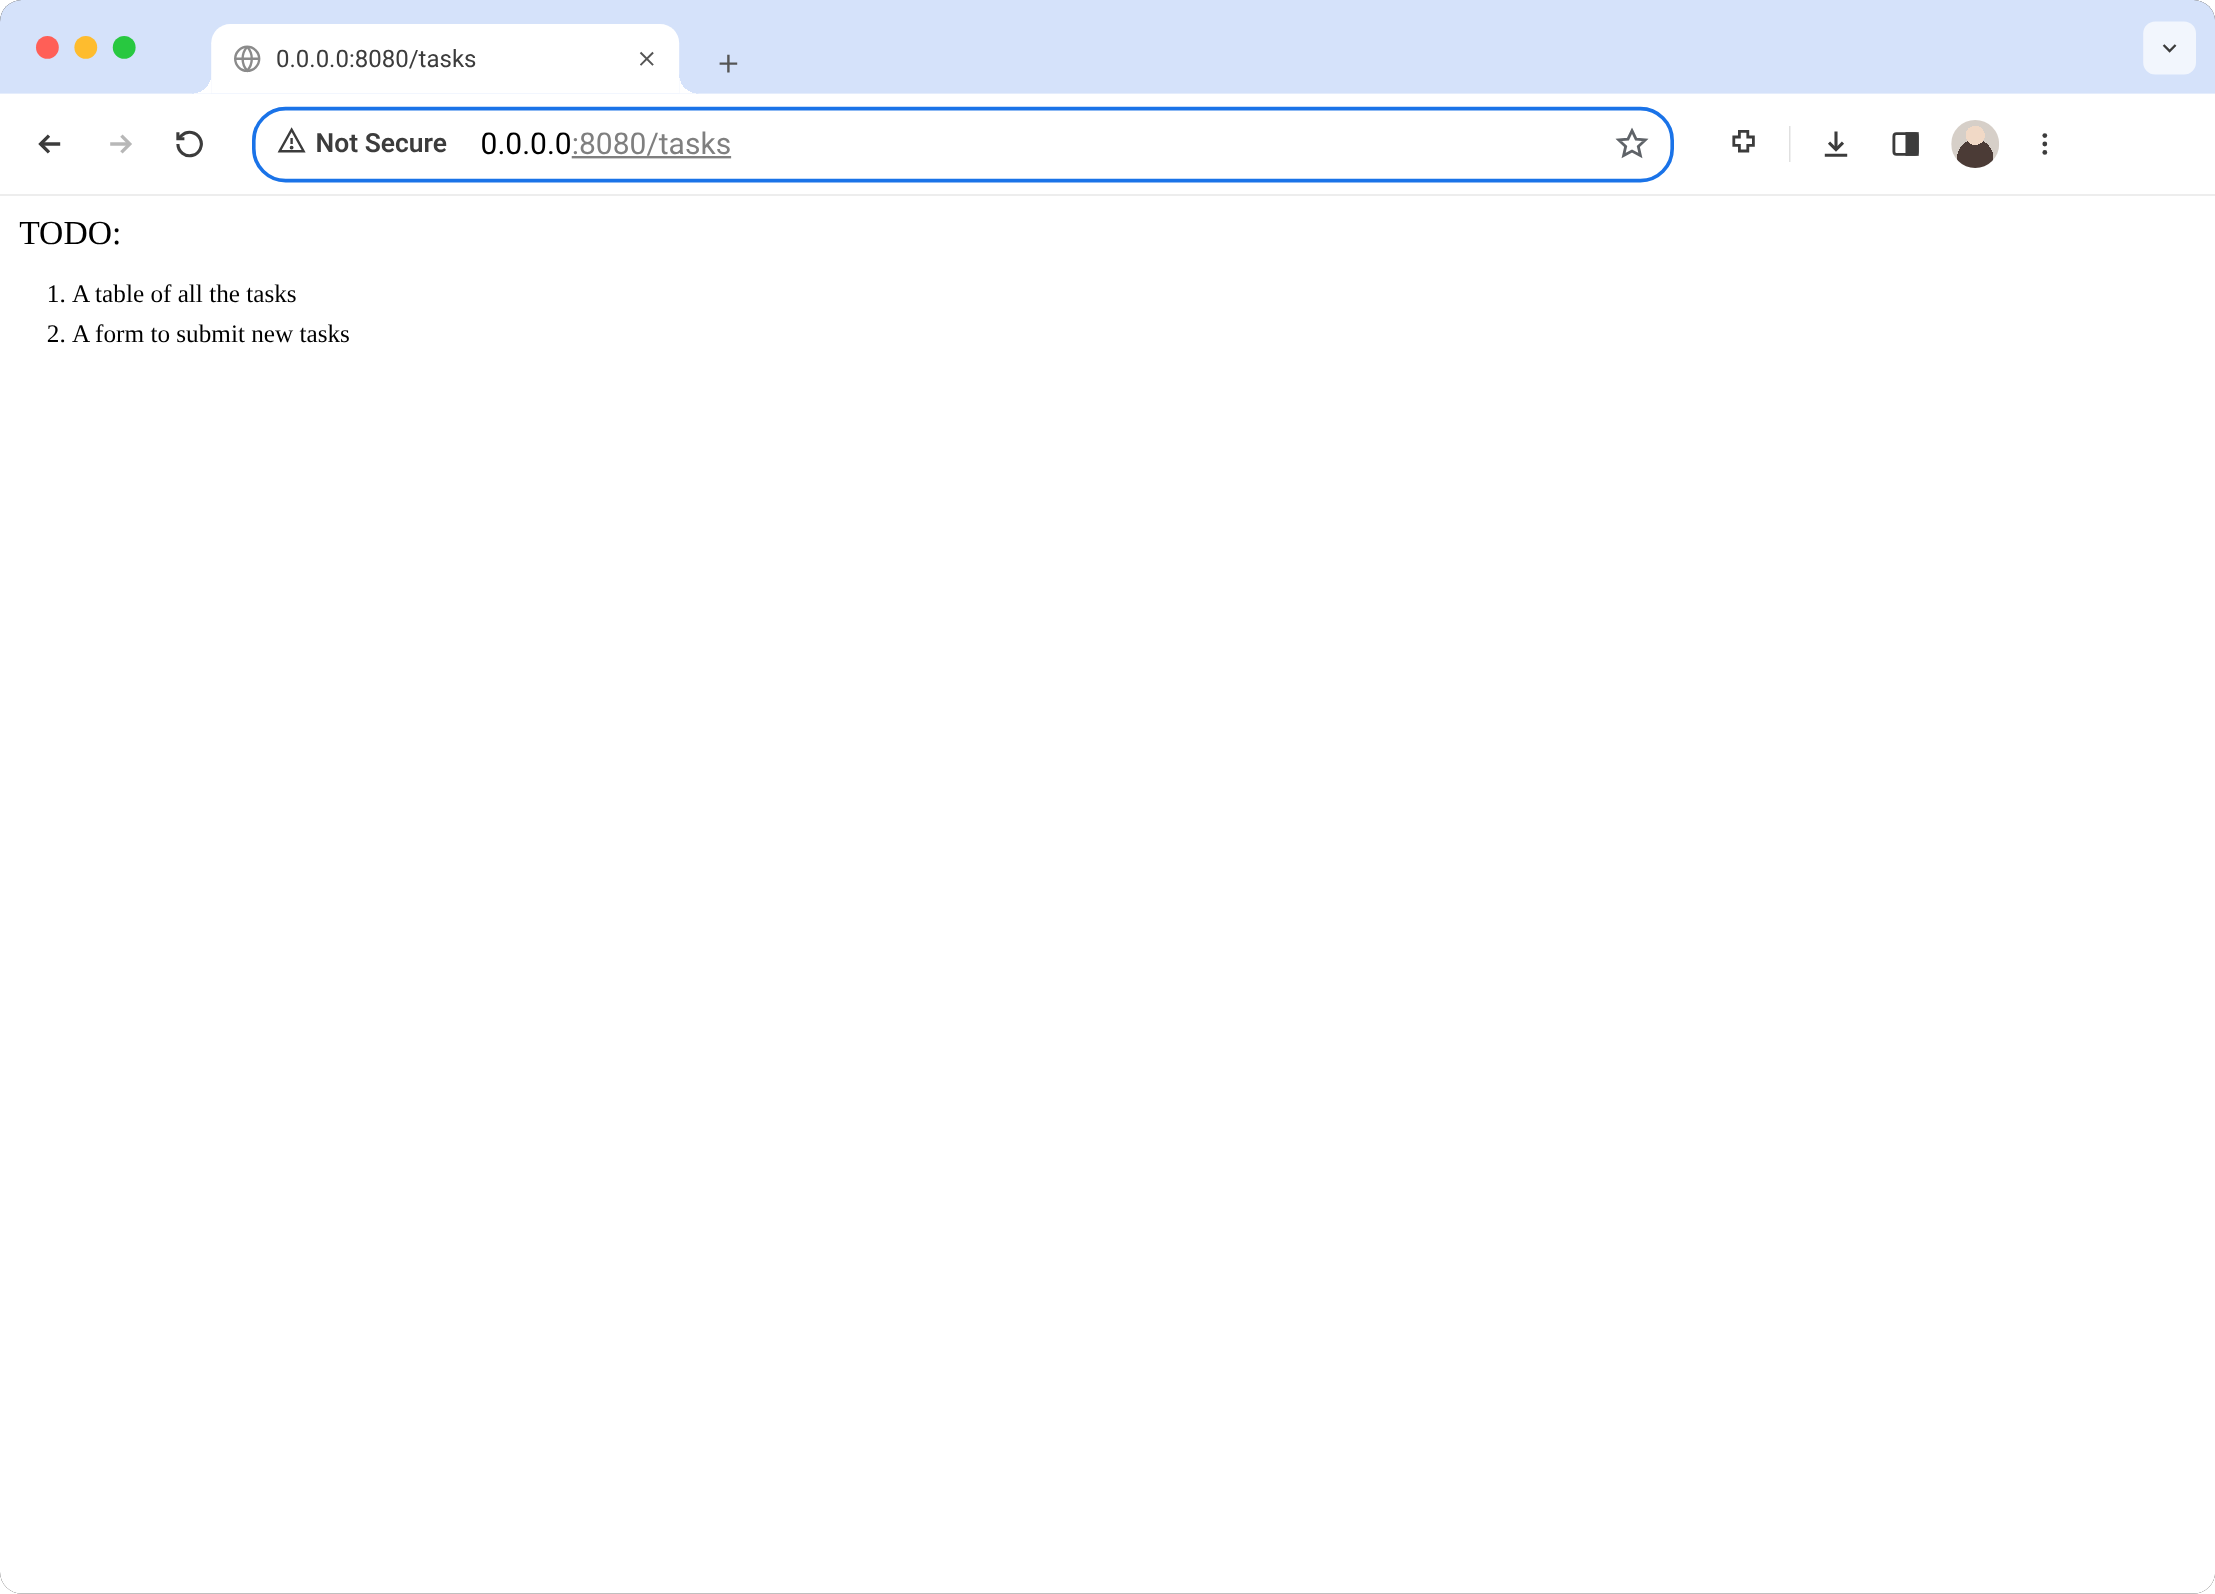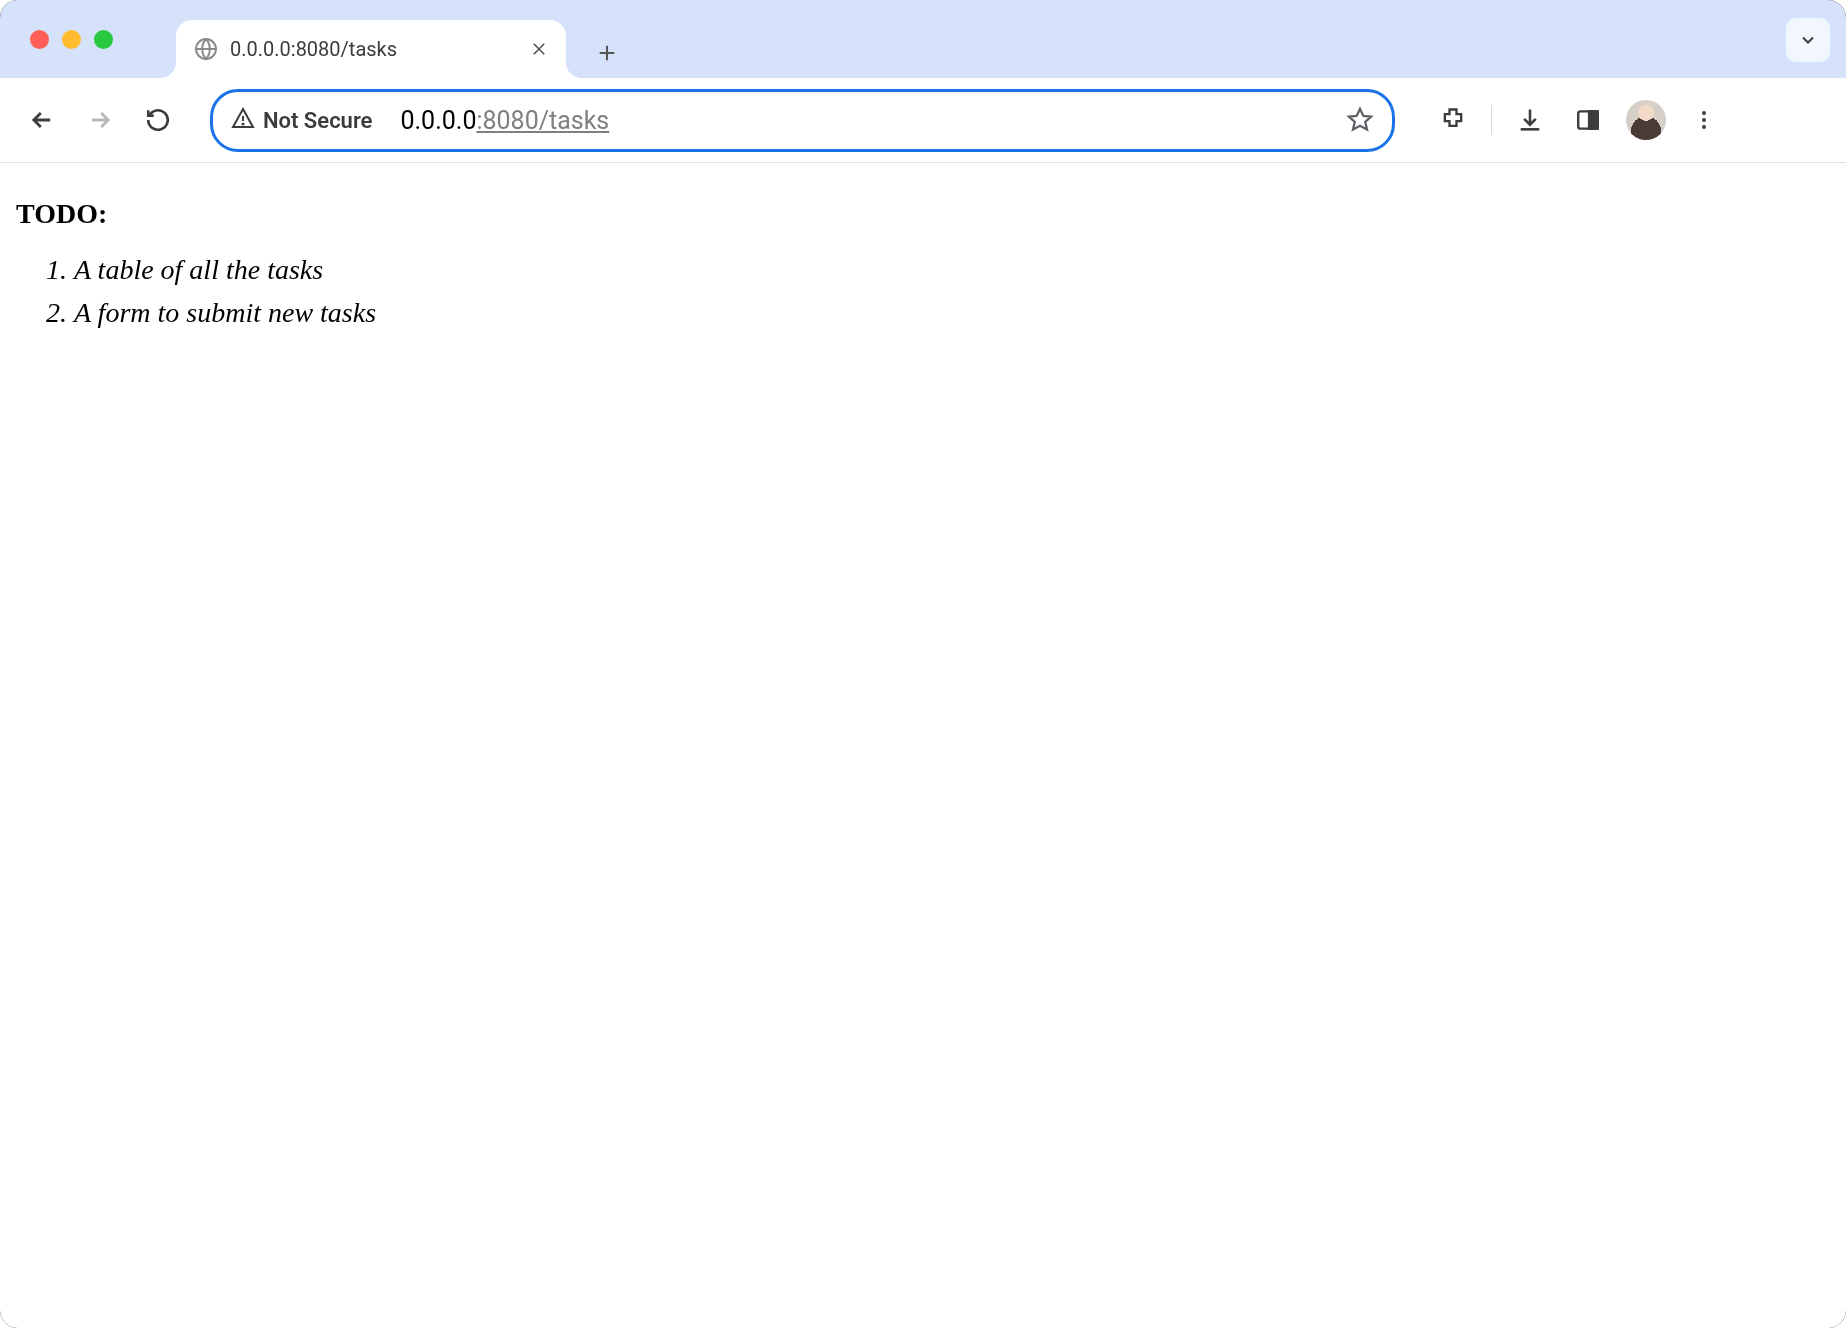--- a/index.html
+++ b/index.html
@@ -188,28 +188,27 @@
     }
 
     
     .page {
       padding: 16px;
       font-family: "Times New Roman", Times, serif;
       color: #000;
     }
     .page h3 {
       font-size: 28px;
-      font-weight: 700;
-      margin: 19px 0 18px 0;
+      font-weight: 400;
+      margin: 0 0 18px 0;
     }
     .page ol {
-      margin-left: 58px;
-      font-size: 28px;
+      margin-left: 44px;
+      font-size: 21px;
       line-height: 1.55;
-      font-style: italic;
     }
   </style>
 </head>
 <body>
 
 <div class="tab-strip">
   <div class="traffic-lights">
     <div class="traffic-light tl-red"></div>
     <div class="traffic-light tl-yellow"></div>
     <div class="traffic-light tl-green"></div>

